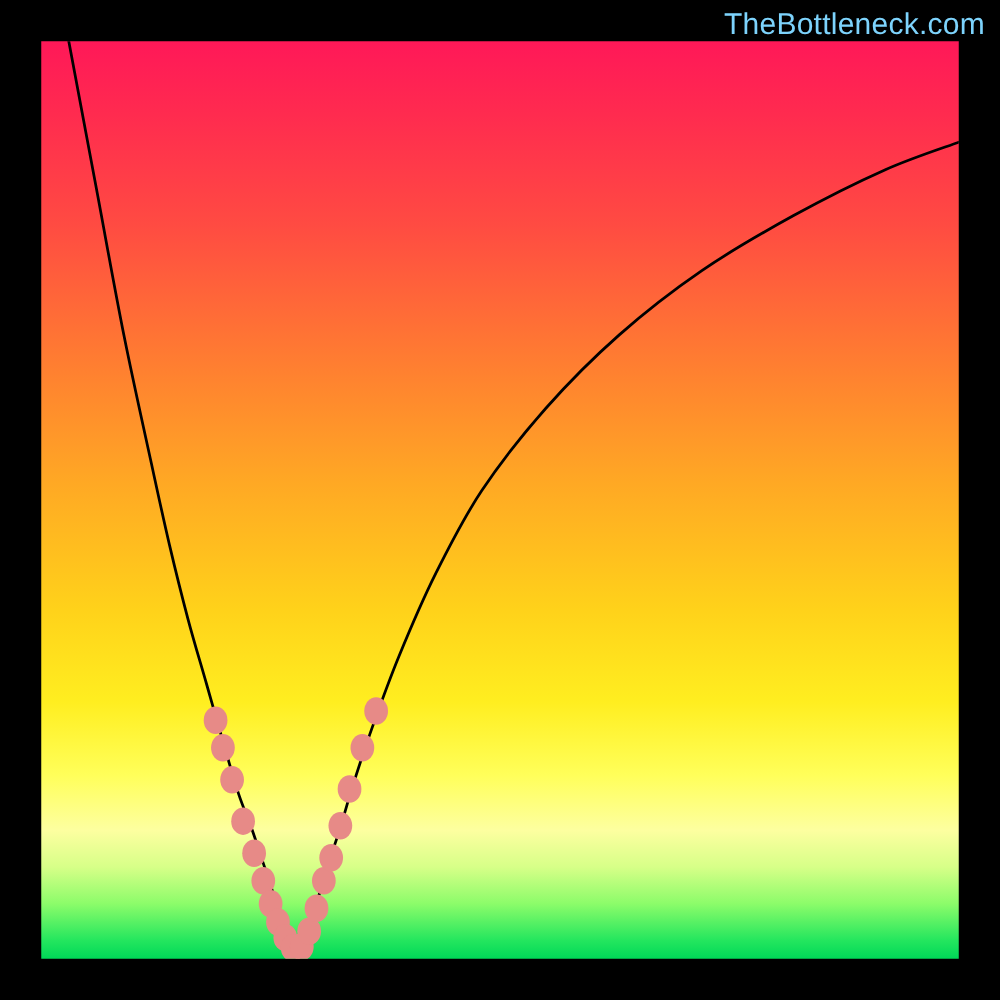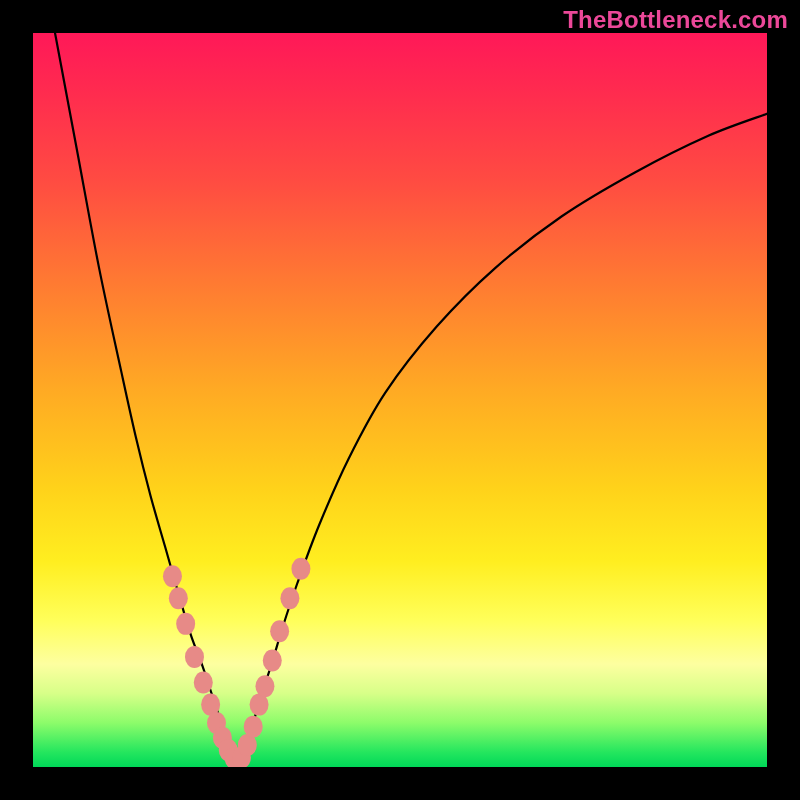--- a/index.html
+++ b/index.html
@@ -39,23 +39,23 @@
       #d7ff88 90%,
       #8cfc6a 94%,
       #24e65e 98%,
       #00d858 100%
     );
   }
   .watermark {
     position: absolute;
     top: 6px;
     right: 12px;
-    color: #ec4899;
+    color: #7dd3fc;
     font-size: 24px;
-    font-weight: 700;
+    font-weight: 400;
     letter-spacing: 0.2px;
     user-select: none;
     text-align: center;
   }
   svg.curves {
     position: absolute;
     left: 0;
     top: 0;
     width: 734px;
     height: 734px;

